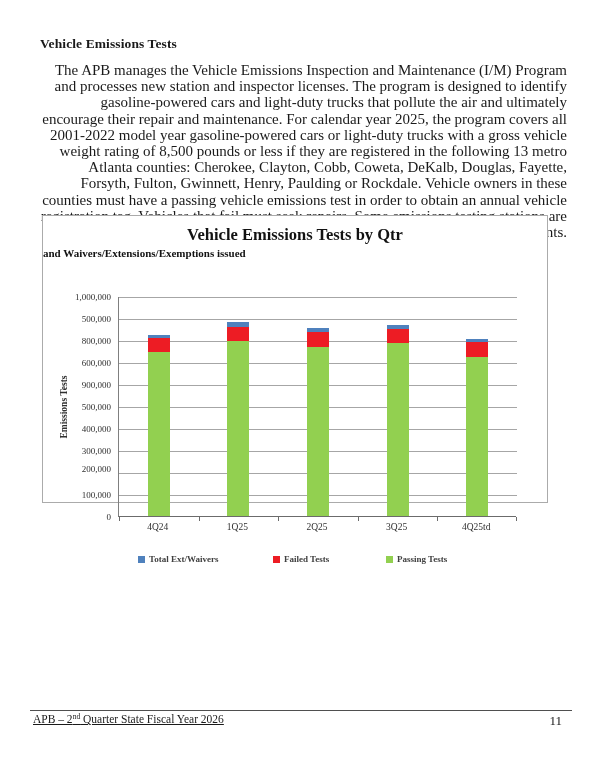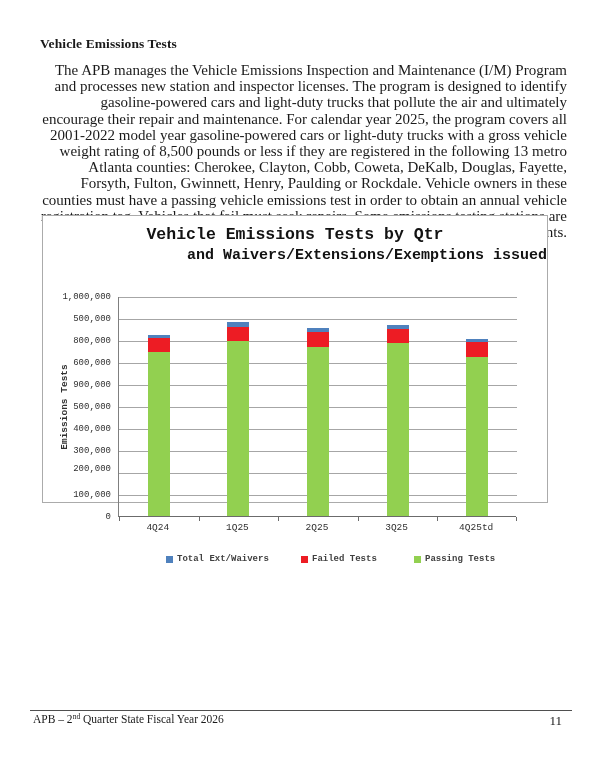--- a/index.html
+++ b/index.html
@@ -13,29 +13,29 @@
     position:absolute; left:40px; top:36px;
     font-size:13.5px; font-weight:bold; letter-spacing:0.1px;
   }
   .para {
     position:absolute; left:40px; top:62px; width:527px;
     font-size:15px; line-height:16.2px; text-align:right;
   }
   .chart-box {
     position:absolute; left:42px; top:215px; width:506px; height:288px;
     border:1px solid #ababab; background:#ffffff;
-    font-family:Liberation Mono, monospace;
+    font-family:Liberation Serif, serif;
   }
   .chart-title {
     position:absolute; top:9px; left:0; right:0; text-align:center;
     font-size:16.5px; font-weight:bold; color:#121212;
   }
   .chart-subtitle {
-    position:absolute; top:31px; left:0; right:0; text-align:right;
-    font-size:15px; font-weight:bold; color:#121212;
+    position:absolute; top:31px; left:0; right:0; text-align:left;
+    font-size:11px; font-weight:bold; color:#121212;
   }
   .y-title {
     position:absolute; left:21px; top:191px;
     transform:translate(-50%,-50%) rotate(-90deg);
     font-size:9.5px; font-weight:bold; color:#303030; white-space:nowrap;
   }
   .plot {
     position:absolute; left:75px; top:81px; width:398px; height:220px;
     border-left:1px solid #7f7f7f; border-bottom:1px solid #6b6b6b;
   }
@@ -43,25 +43,25 @@
   .seg { position:absolute; width:22px; }
   .xtick { position:absolute; width:1px; height:4px; background:#6b6b6b; top:220px; }
   .ylabs { position:absolute; left:0; top:81px; width:68px; height:220px; }
   .ylab {
     position:absolute; right:0; transform:translateY(-50%);
     font-size:9px; color:#303030; white-space:nowrap;
   }
   .xlabs { position:absolute; left:75px; top:306px; width:398px; height:14px; }
   .xlab { position:absolute; top:0; text-align:center; font-size:9.5px; color:#303030; }
   .legend { position:absolute; left:0; top:338px; width:506px; height:14px; }
-  .legend-item { position:absolute; top:0; display:flex; align-items:center; gap:4px;margin-left:28px; }
+  .legend-item { position:absolute; top:0; display:flex; align-items:center; gap:4px; }
   .swatch { width:7px; height:7px; flex:0 0 auto; }
   .legend-label { font-size:9px; font-weight:bold; color:#404040; white-space:nowrap; }
   .footer-rule { position:absolute; left:30px; top:710px; width:542px; height:1px; background:#4f4f4f; }
-  .footer-left { position:absolute; left:33px; top:713px; font-size:11.5px; }
+  .footer-left { position:absolute; left:33px; top:713px; font-size:11.5px;text-decoration:underline; }
   .footer-sup { font-size:7.5px; position:relative; top:-4px; }
   .footer-page { position:absolute; right:38px; top:713px; font-size:13px; }
 </style>
 </head>
 <body>
 
 <div class="page">
 
   <div class="heading">Vehicle Emissions Tests</div>
 

